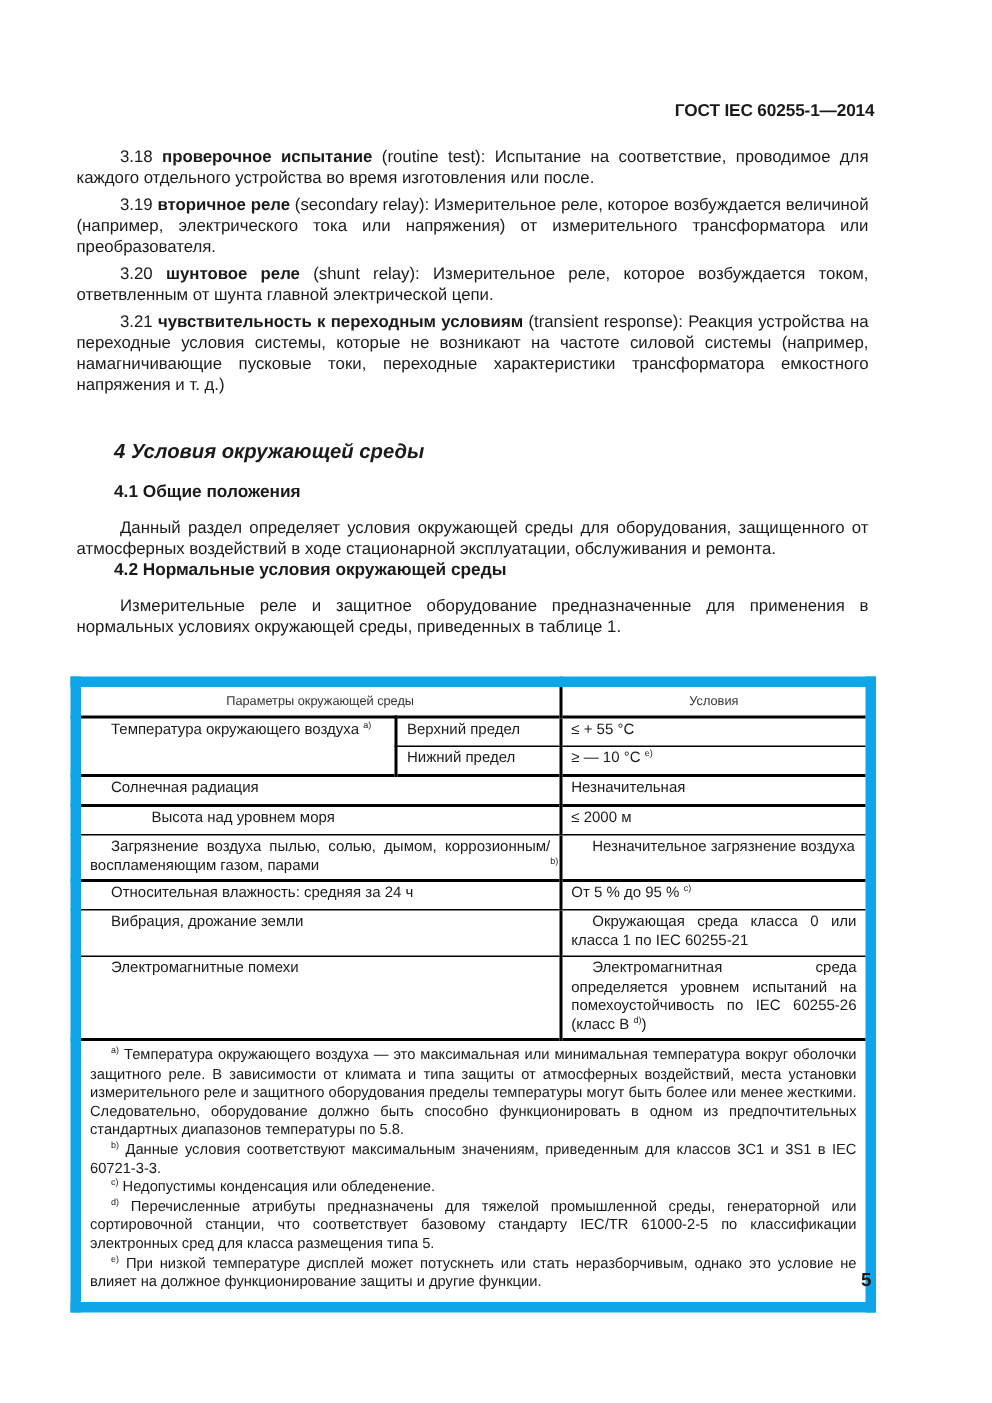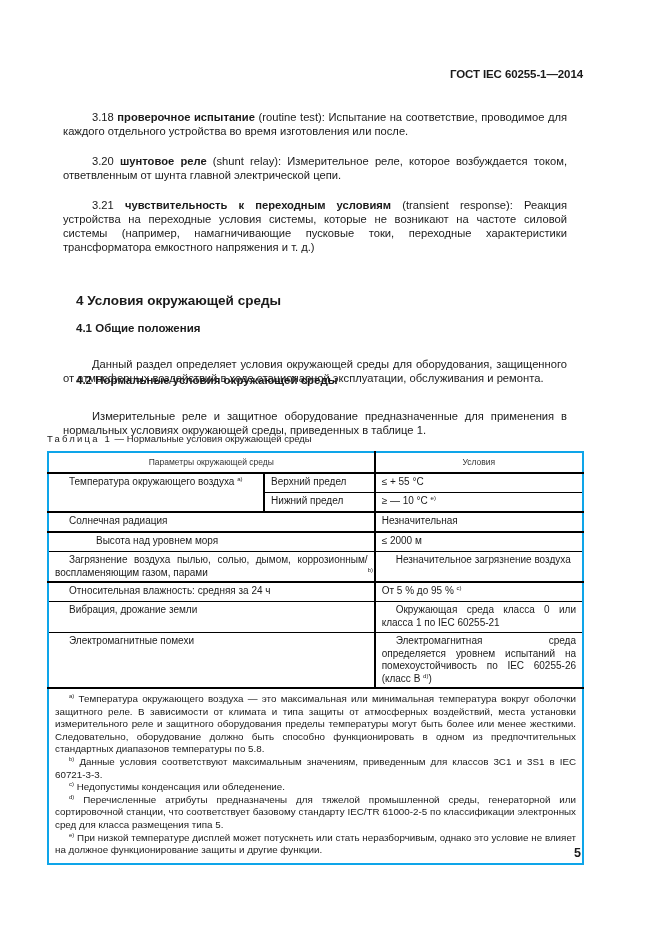--- a/index.html
+++ b/index.html
@@ -1,54 +1,60 @@
 <!DOCTYPE html>
 <html><head>
 <meta charset="utf-8">
 <style>
   html, body { margin: 0; padding: 0; background: #ffffff; }
   body { width: 661px; height: 935px; position: relative; overflow: hidden;
          font-family: "Liberation Sans", sans-serif; color: #1a1a1a; }
   .page { position: absolute; left: 0; top: 0; width: 661px; height: 935px; }
   .doc-code { position: absolute; right: 78px; top: 68px; font-size: 11.5px; font-weight: bold; letter-spacing: -0.1px; padding-left: 32px; }
   .text { position: absolute; left: 47px; width: 536px; font-size: 11.2px; line-height: 14px; text-align: justify; }
-  .p { margin: 16px; text-indent: 29px; text-align: justify; }
+  .p { margin: 4px; text-indent: 29px; text-align: justify; }
   .p b { font-weight: bold; }
-  .h1 { position: absolute; left: 76px; top: 293px; font-size: 13.5px; font-weight: bold; }
+  .h1 { position: absolute; left: 76px; top: 293px; font-size: 13.5px; font-weight: bold; font-style: italic; }
   .h2 { position: absolute; left: 76px; font-size: 11.5px; font-weight: bold; }
   .caption { position: absolute; left: 47px; top: 433px; font-size: 9.5px; }
   .caption .sp { letter-spacing: 2.2px; }
   table.t1 { position: absolute; left: 47px; top: 451px; width: 537px; border-collapse: collapse;
              font-size: 10px; line-height: 12.5px; }
   table.t1 td { border: 1px solid #000; padding: 2px 6px; vertical-align: top; }
   table.t1 .thick-top td, table.t1 td.thick-top { border-top: 2px solid #000; }
   table.t1 .hdr td { font-size: 8.5px; text-align: center; height: 15px; vertical-align: middle; color: #333; }
   table.t1 .c { }
   table.t1 .ind { padding-left: 20px; }
   table.t1 .jus { text-align: justify; text-indent: 14px; }
   table.t1 .left-col { border-right: 2px solid #000; }
-  table.t1 { border: 2px solid #0ea5e9; }
+  table.t1 { border: 7px solid #0ea5e9; }
   sup { font-size: 6px; vertical-align: 4px; line-height: 0; }
   .notes { font-size: 9.8px; line-height: 12.6px; text-align: justify; padding: 4px 6px 6px 6px !important; }
   .notes p { margin: 0; text-indent: 14px; }
   .pagenum { position: absolute; left: 574px; top: 846px; font-size: 12.5px; font-weight: bold; }
 </style>
 </head>
 <body>
 
 <div class="page">
 
   <div class="doc-code">ГОСТ IEC 60255-1—2014</div>
 
   <div class="text" style="top:94px;">
     <p class="p">
       <span>3.18</span>
       <b>проверочное испытание</b>
       <span>(routine test):</span>
       <span>Испытание на соответствие, проводимое для каждого отдельного устройства во время изготовления или после.</span>
+    </p>
+    <p class="p">
+      <span>3.19</span>
+      <b>вторичное реле</b>
+      <span>(secondary relay):</span>
+      <span>Измерительное реле, которое возбуждается величиной (например, электрического тока или напряжения) от измерительного трансформатора или преобразователя.</span>
     </p>
     <p class="p">
       <span>3.20</span>
       <b>шунтовое реле</b>
       <span>(shunt relay):</span>
       <span>Измерительное реле, которое возбуждается током, ответвленным от шунта главной электрической цепи.</span>
     </p>
     <p class="p">
       <span>3.21</span>
       <b>чувствительность к переходным условиям</b>
@@ -62,23 +68,20 @@
   <div class="h2" style="top:322px;">4.1 Общие положения</div>
   <div class="text" style="top:341px;">
     <p class="p">Данный раздел определяет условия окружающей среды для оборудования, защищенного от атмосферных воздействий в ходе стационарной эксплуатации, обслуживания и ремонта.</p>
   </div>
 
   <div class="h2" style="top:374px;">4.2 Нормальные условия окружающей среды</div>
   <div class="text" style="top:393px;">
     <p class="p">Измерительные реле и защитное оборудование предназначенные для применения в нормальных условиях окружающей среды, приведенных в таблице 1.</p>
   </div>
 
-  <div class="caption">
-    <span class="sp">Таблица 1</span><span> — Нормальные условия окружающей среды</span>
-  </div>
 
   <table class="t1">
     <colgroup>
       <col style="width:217px">
         <col style="width:111px">
         <col style="width:209px">
     </colgroup>
     <tbody>
         <tr class="hdr">
       <td colspan="2" class="left-col">Параметры окружающей среды</td>

